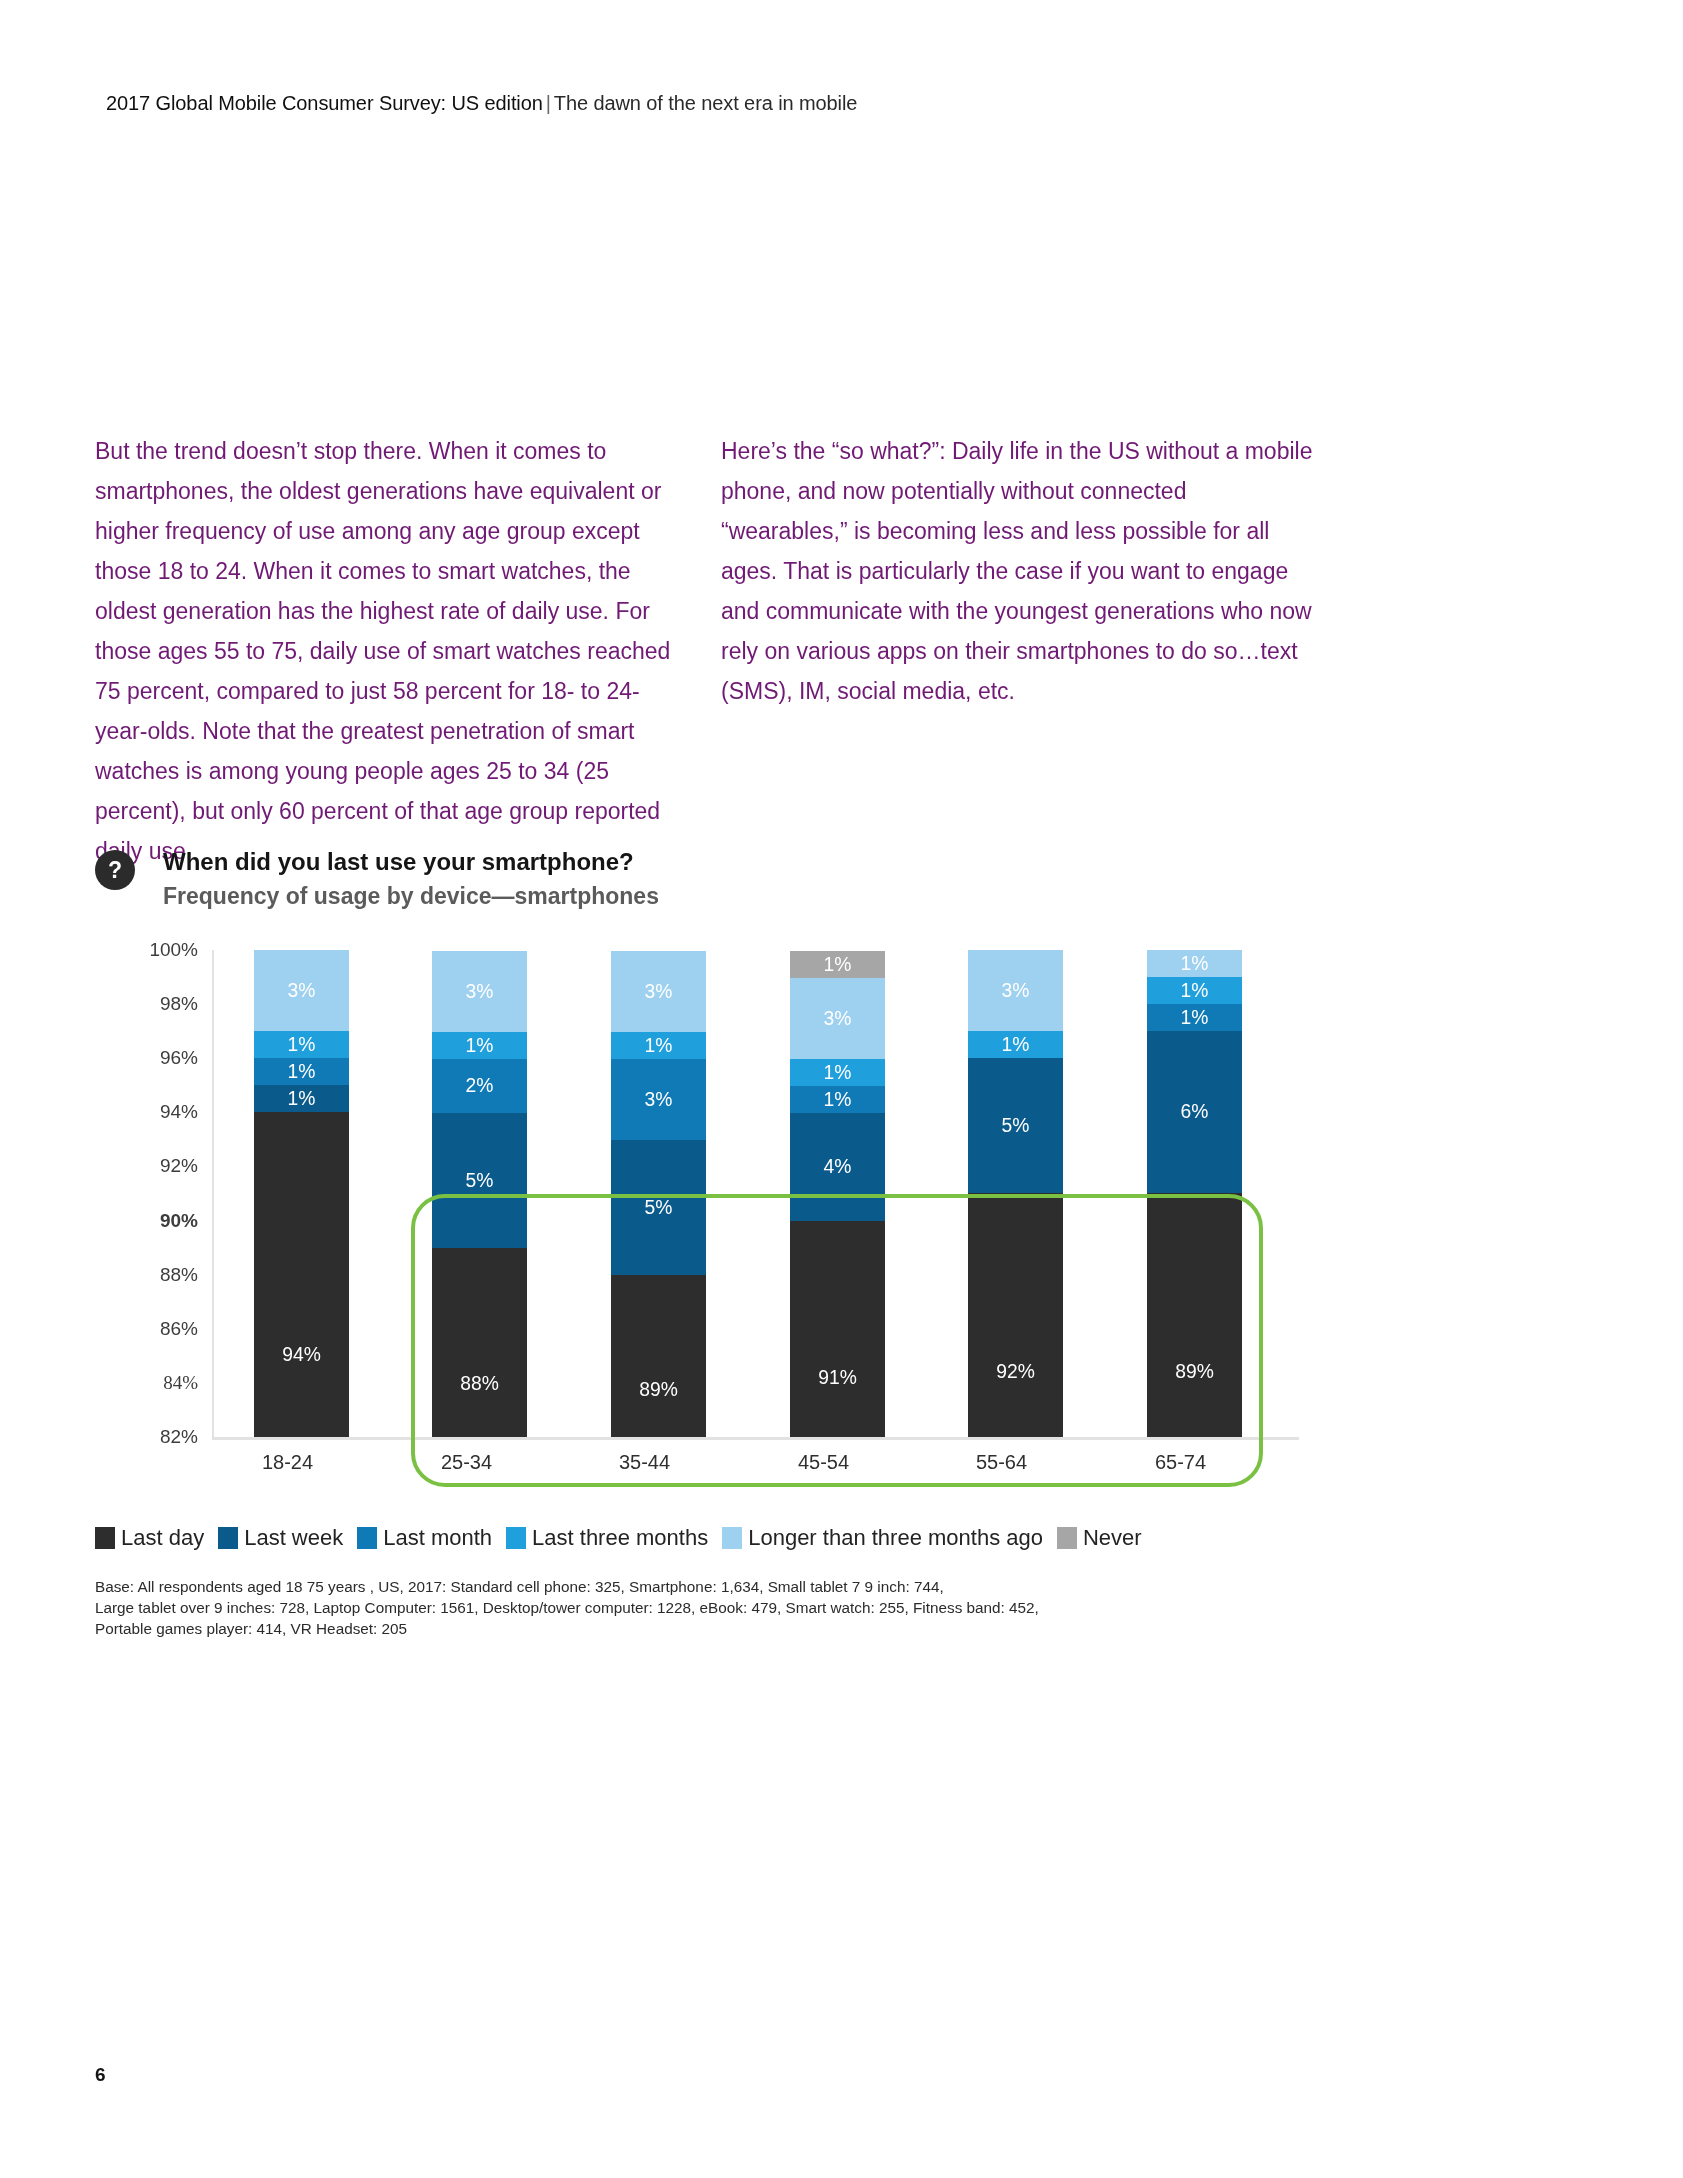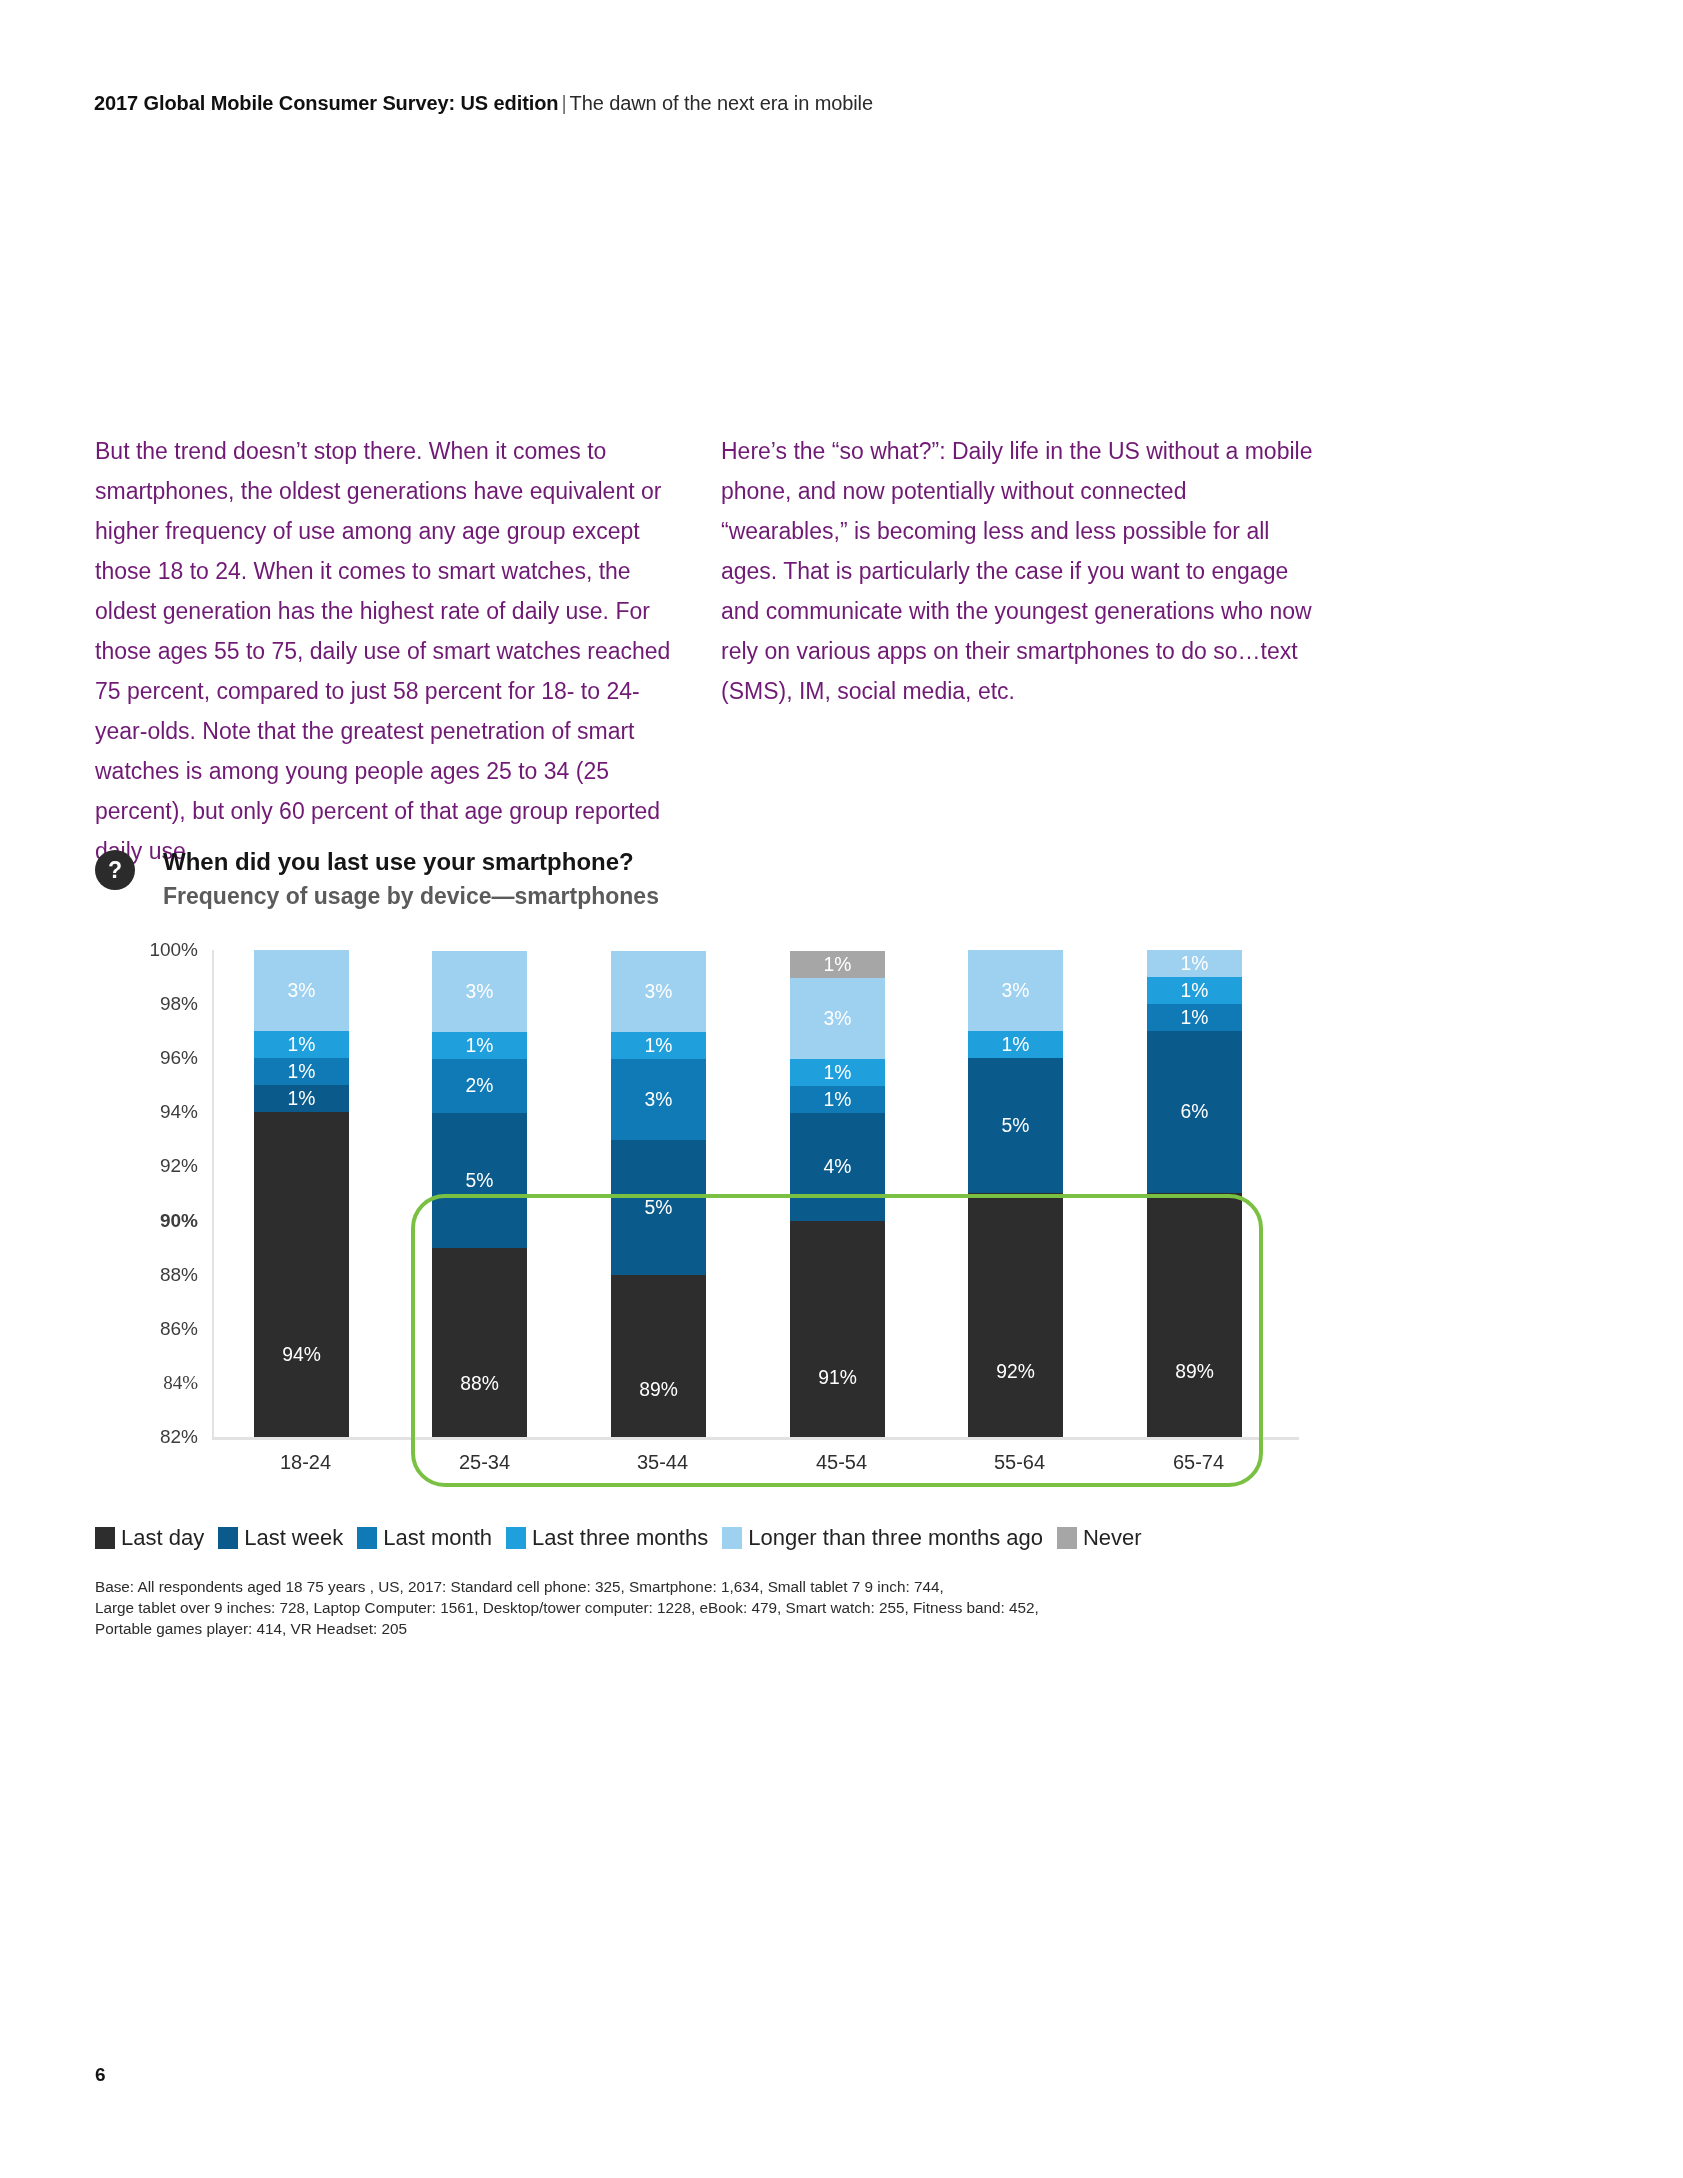--- a/index.html
+++ b/index.html
@@ -22,22 +22,23 @@
   
   .running-head {
     position: absolute;
     left: 94px;
     top: 92px;
     font-size: 20px;
     letter-spacing: -0.1px;
     white-space: nowrap;
   }
   .running-head .rh-bold {
-    font-weight: bold;
+    font-weight: normal;
     color: #101010;
+    margin-left: 12px;
   }
   .running-head .rh-sep {
     color: #6b6b6b;
     font-weight: normal;
     padding: 0 3px;
   }
   .running-head .rh-light {
     font-weight: normal;
     color: #2a2a2a;
   }
@@ -156,21 +157,21 @@
     display: flex;
     align-items: center;
     justify-content: center;
     color: #ffffff;
     font-size: 19.3px;
     overflow: hidden;
   }
   .seg-label { pointer-events: none; white-space: nowrap; }
   .x-labels {
     position: absolute;
-    left: 121px;
+    left: 103px;
     right: 0;
     top: 495px;
     height: 40px;
   }
   .x-label {
     position: absolute;
     top: 6px;
     text-align: center;
     font-size: 20px;
     color: #2f2f2f;

